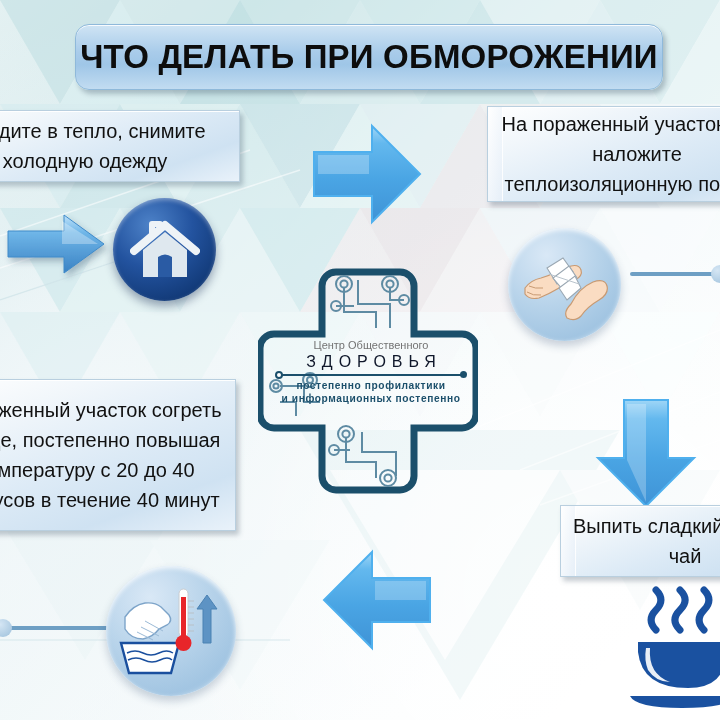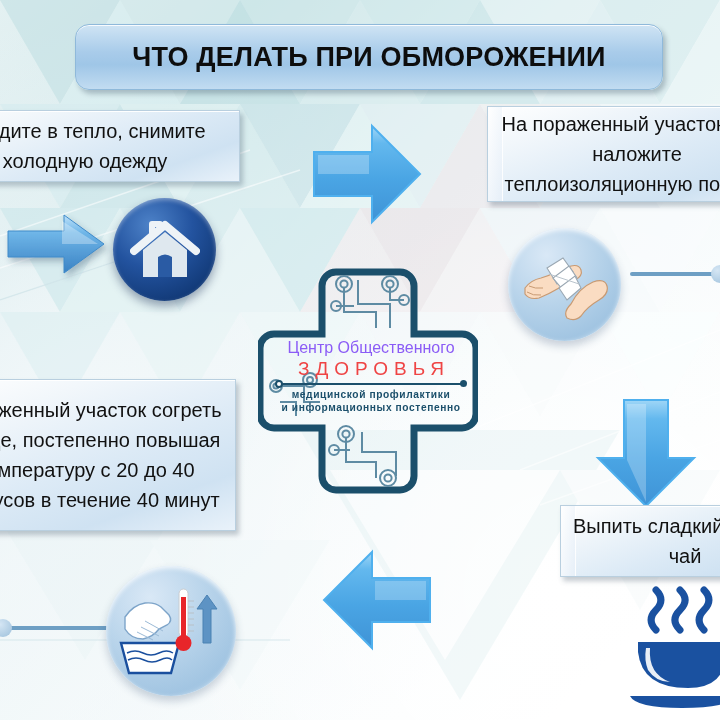--- a/index.html
+++ b/index.html
@@ -22,21 +22,21 @@
   
   .title-bar{
     position:absolute;left:75px;top:24px;width:586px;height:64px;
     border-radius:14px;
     background:linear-gradient(180deg,#cfe4f4 0%,#a9ccea 42%,#9fc6e7 62%,#c2dcf1 100%);
     border:1px solid #8fb9da;
     box-shadow:3px 4px 5px rgba(60,80,100,.32), inset 0 1px 0 rgba(255,255,255,.85);
     display:flex;align-items:center;justify-content:center;
   }
   .title-text{
-    font-size:27px;font-weight:bold;color:#0d0d0d;letter-spacing:.2px;white-space:nowrap;
+    font-size:33px;font-weight:bold;color:#0d0d0d;letter-spacing:.2px;white-space:nowrap;
   }
 
   
   .box{
     position:absolute;
     background:linear-gradient(160deg,#ffffff 0%,#f2f7fb 22%,#dceaf6 55%,#cfe2f2 78%,#e9f2fa 100%);
     border:1px solid #b9cfdf;
     box-shadow:3px 4px 5px rgba(60,80,100,.30), inset 0 1px 0 rgba(255,255,255,.95);
     display:flex;align-items:center;justify-content:center;text-align:center;
     color:#111;font-size:20px;line-height:1.5;
@@ -76,22 +76,22 @@
   .conn{position:absolute;height:4px;background:#6e9fc4;border-radius:2px;}
   .conn-dot{position:absolute;width:18px;height:18px;border-radius:50%;
     background:radial-gradient(circle at 35% 30%,#d5e6f4,#9dc0db);}
 
   
   #logo{position:absolute;left:258px;top:266px;width:220px;height:232px;}
   .logo-text-wrap{
     position:absolute;left:18px;top:74px;width:190px;text-align:center;
     color:#17506b;
   }
-  .logo-l1{font-size:16px;font-weight:400;color:#8b5cf6;line-height:1.05;}
-  .logo-l2{font-size:19px;font-weight:500;letter-spacing:6px;color:#ef4444;
+  .logo-l1{font-size:11px;font-weight:400;color:#737373;line-height:1.05;}
+  .logo-l2{font-size:16px;font-weight:500;letter-spacing:6px;color:#0f172a;
            line-height:1.25;padding-left:6px;}
   .logo-rule{height:2px;background:#1b4f6b;margin:2px 2px 3px 2px;position:relative;}
   .logo-rule::before,.logo-rule::after{
     content:"";position:absolute;top:-2.5px;width:7px;height:7px;border-radius:50%;
     background:#1b4f6b;}
   .logo-rule::before{left:-3px;background:#fff;border:2px solid #1b4f6b;
      width:4px;height:4px;top:-3px;}
   .logo-rule::after{right:-3px;}
   .logo-l3{font-size:10.2px;font-weight:bold;letter-spacing:.6px;color:#1b4f6b;line-height:1.36;}
 </style>
@@ -340,21 +340,21 @@
           <circle cx="18" cy="120" r="2.6"></circle>
         <circle cx="52" cy="114" r="7"></circle>
           <circle cx="52" cy="114" r="3"></circle>
       </g>
     </svg>
 
     <div class="logo-text-wrap">
       <div class="logo-l1">Центр Общественного</div>
       <div class="logo-l2">ЗДОРОВЬЯ</div>
       <div class="logo-rule"></div>
-      <div class="logo-l3">медицинской профилактики</div>
+      <div class="logo-l3">постепенно профилактики</div>
       <div class="logo-l3">и информационных постепенно</div>
     </div>
   </div>
 
   <div class="box" id="box-warm">
     <span>Зайдите в тепло, снимите холодную одежду</span>
   </div>
 
   <div class="box" id="box-bandage">
     <span>На пораженный участок тела наложите теплоизоляционную повязку</span>

